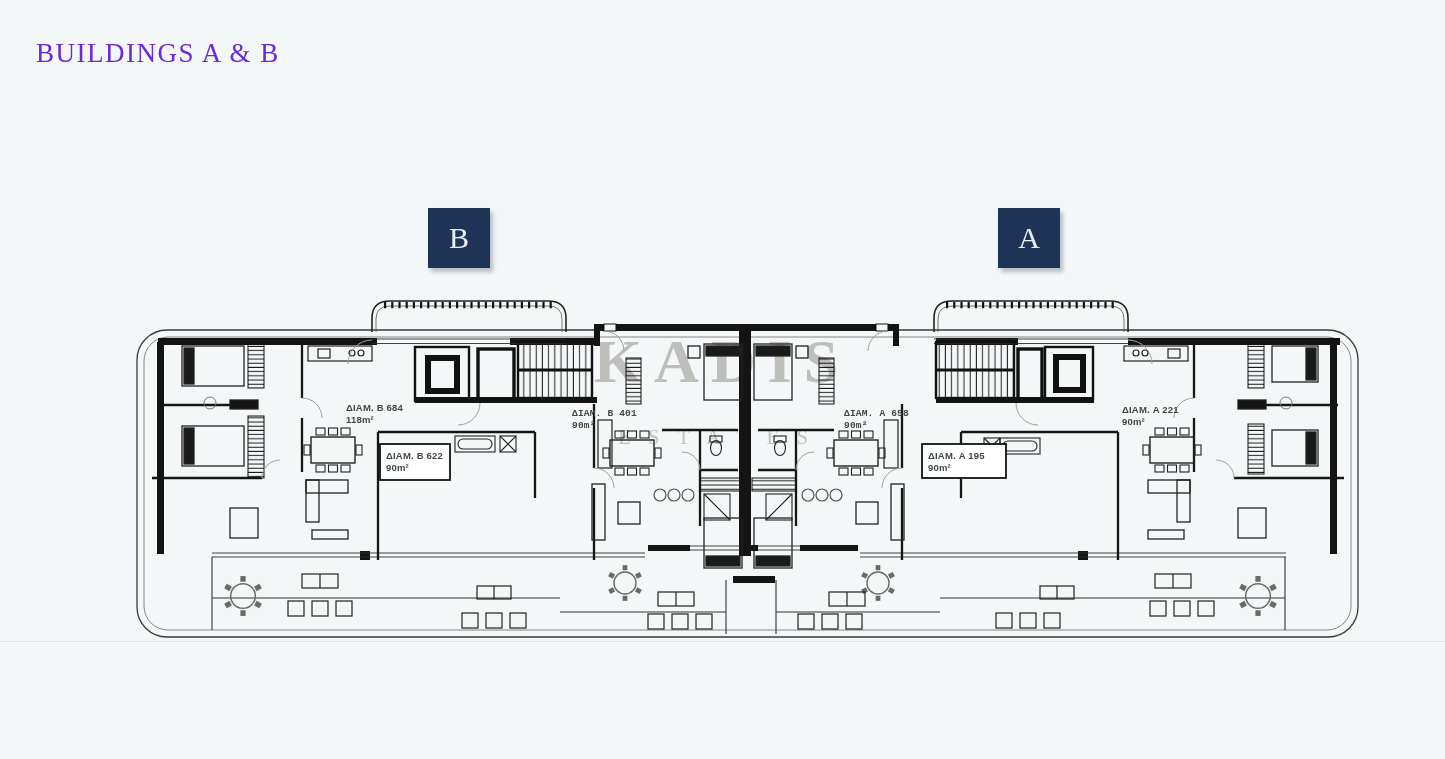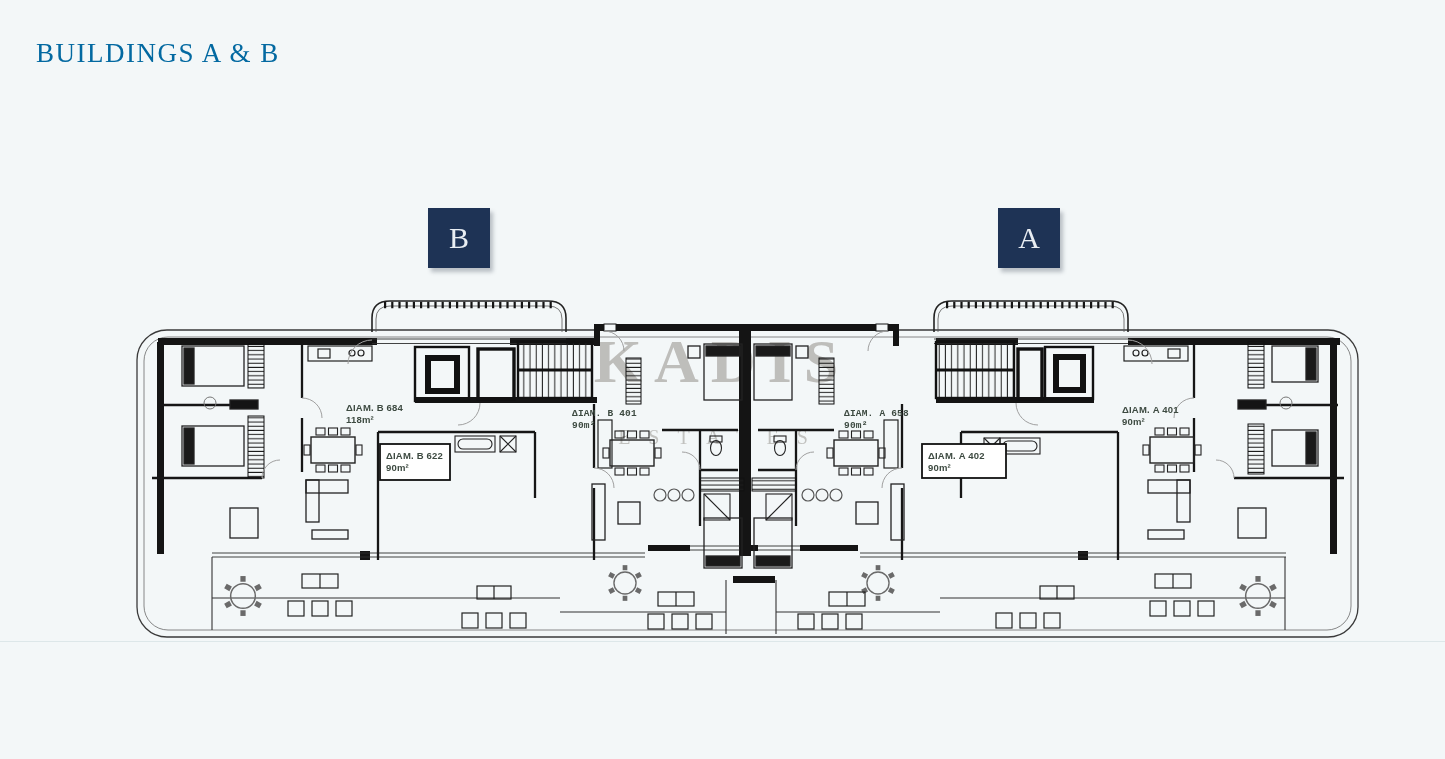--- a/index.html
+++ b/index.html
@@ -4,21 +4,21 @@
 <style>
   html,body{margin:0;padding:0;}
   body{
     width:1445px;height:759px;position:relative;overflow:hidden;
     background:#f3f7f8;
     font-family:"Liberation Sans",sans-serif;
   }
   .page-title{
     position:absolute;left:36px;top:36px;
     font-family:"Liberation Serif",serif;
-    color:#0369a1;font-size:27px;line-height:34px;letter-spacing:1.5px;
+    color:#6d28d9;font-size:27px;line-height:34px;letter-spacing:1.5px;
     white-space:pre;
   }
   .badge{
     position:absolute;width:62px;height:60px;background:#1e3355;
     color:#e9eef3;font-family:"Liberation Serif",serif;font-size:30px;
     display:flex;align-items:center;justify-content:center;
     box-shadow:3px 4px 4px rgba(50,60,75,.30);
   }
   #badge-b{left:428px;top:208px;}
   #badge-a{left:998px;top:208px;}
@@ -349,21 +349,21 @@
 </div>
 <div class="apt center" style="left:572px;top:408px;width:90px">
   <span>ΔΙΑΜ. B 401</span>
   <span class="area">90m²</span>
 </div>
 <div class="apt center" style="left:844px;top:408px;width:90px">
   <span>ΔΙΑΜ. A 658</span>
   <span class="area">90m²</span>
 </div>
 <div class="apt" style="left:928px;top:450px">
-  <span>ΔΙΑΜ. A 402</span>
+  <span>ΔΙΑΜ. A 195</span>
   <span class="area">90m²</span>
 </div>
 <div class="apt" style="left:1122px;top:404px">
-  <span>ΔΙΑΜ. A 401</span>
+  <span>ΔΙΑΜ. A 221</span>
   <span class="area">90m²</span>
 </div>
 
 <div class="page-rule"></div>
 
 </body></html>

